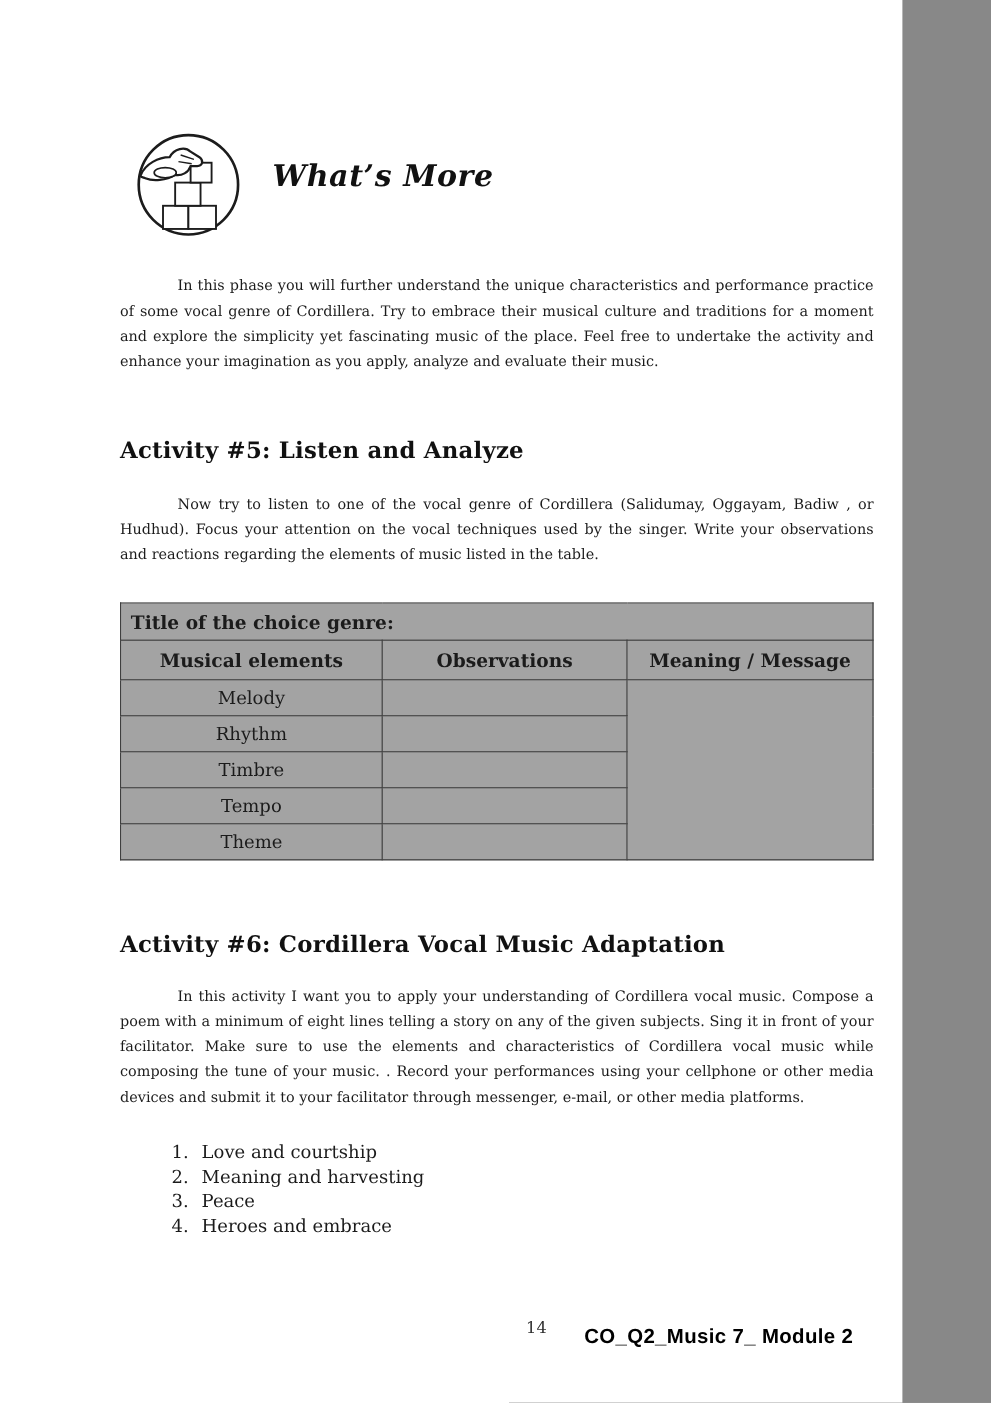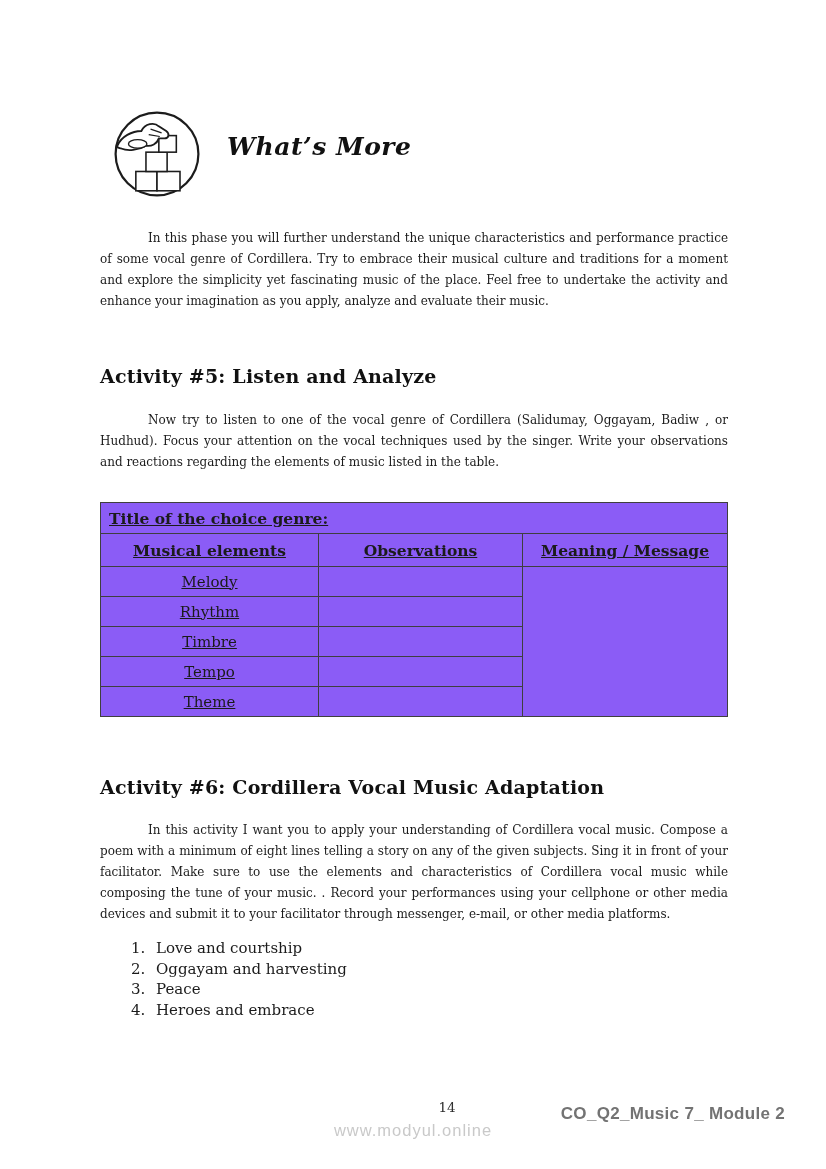--- a/index.html
+++ b/index.html
@@ -1,18 +1,18 @@
 <!DOCTYPE html>
 <html><head>
 <meta charset="utf-8">
 <style>
   html,body{margin:0;padding:0;background:#888;}
   .page{
     position:relative;
-    width:826px;height:1169px;
+    width:752px;height:1169px;
     background:#ffffff;
     font-family:"DejaVu Serif","Liberation Serif",serif;
     color:#1b1b1b;
     overflow:hidden;
   }
   
   .masthead-icon{
     position:absolute;left:111px;top:106px;width:92px;height:96px;
   }
   .page-title{
@@ -40,53 +40,52 @@
   
   .genre-table{
     position:absolute;left:100px;top:502px;
     border-collapse:collapse;table-layout:fixed;
     width:627px;
   }
   .genre-table td,.genre-table th{
     border:1px solid #3f3f3f;
     font-size:15px;
     padding:0 8px;
-    background:#8b5cf6;
+    background:#a3a3a3;
     vertical-align:middle;
-    text-decoration:underline;
   }
   .genre-table .t-title{
     height:30px;font-weight:bold;font-size:15.5px;text-align:left;
   }
   .genre-table .t-colhead{
     height:32px;font-weight:bold;text-align:center;font-size:15.5px;
   }
   .genre-table .t-row{height:29px;text-align:center;font-weight:normal;}
   
   .subject-list{
     position:absolute;left:124px;top:938px;
-    margin:0;padding:0 0 0 26px;
+    margin:12px;padding:0 0 0 26px;
     font-size:15px;line-height:20.5px;
   }
   .subject-list li{padding-left:6px;}
   
   .page-number{
     position:absolute;left:0;top:1099px;width:826px;
     text-align:center;font-size:13.5px;color:#2e2e2e;padding-left:34px;
   }
   .watermark{
     position:absolute;left:0;top:1121px;width:826px;
     text-align:center;
     font-family:"Liberation Sans","DejaVu Sans",sans-serif;
     font-size:16.5px;color:#c9c9c9;letter-spacing:1px;
   }
   .footer-label{
     position:absolute;right:41px;top:1104px;
     font-family:"Liberation Sans","DejaVu Sans",sans-serif;
-    font-size:17px;font-weight:bold;color:#737373;
+    font-size:17px;font-weight:bold;color:#000000;
     letter-spacing:0.3px;
   }
 </style>
 </head>
 <body>
 
 <div class="page">
 
   <div class="masthead-icon">
     <svg viewBox="0 0 100 100" width="92" height="96" aria-hidden="true">
@@ -146,22 +145,21 @@
         <td class="t-row"></td>
       </tr>
     </tbody>
   </table>
 
   <div class="section-heading a6-heading">Activity #6: Cordillera Vocal Music Adaptation</div>
   <p class="para a6-body">In this activity I want you to apply your understanding of Cordillera vocal music. Compose a poem with a minimum of eight lines telling a story on any of the given subjects. Sing it in front of your facilitator. Make sure to use the elements and characteristics of Cordillera vocal music while composing the tune of your music. . Record your performances using your cellphone or other media devices and submit it to your facilitator through messenger, e-mail, or other media platforms.</p>
 
   <ol class="subject-list">
     <li><span>Love and courtship</span></li>
-    <li><span>Oggayam and harvesting</span></li>
+    <li><span>Meaning and harvesting</span></li>
     <li><span>Peace</span></li>
     <li><span>Heroes and embrace</span></li>
   </ol>
 
   <div class="page-number">14</div>
-  <div class="watermark">www.modyul.online</div>
   <div class="footer-label">CO_Q2_Music 7_ Module 2</div>
 
 </div>
 
 </body></html>

